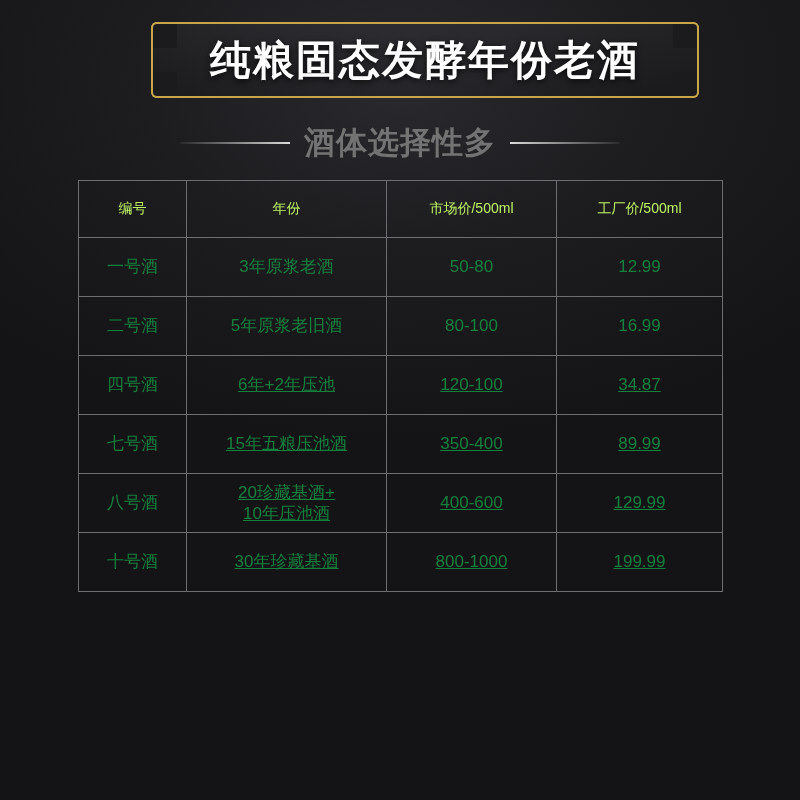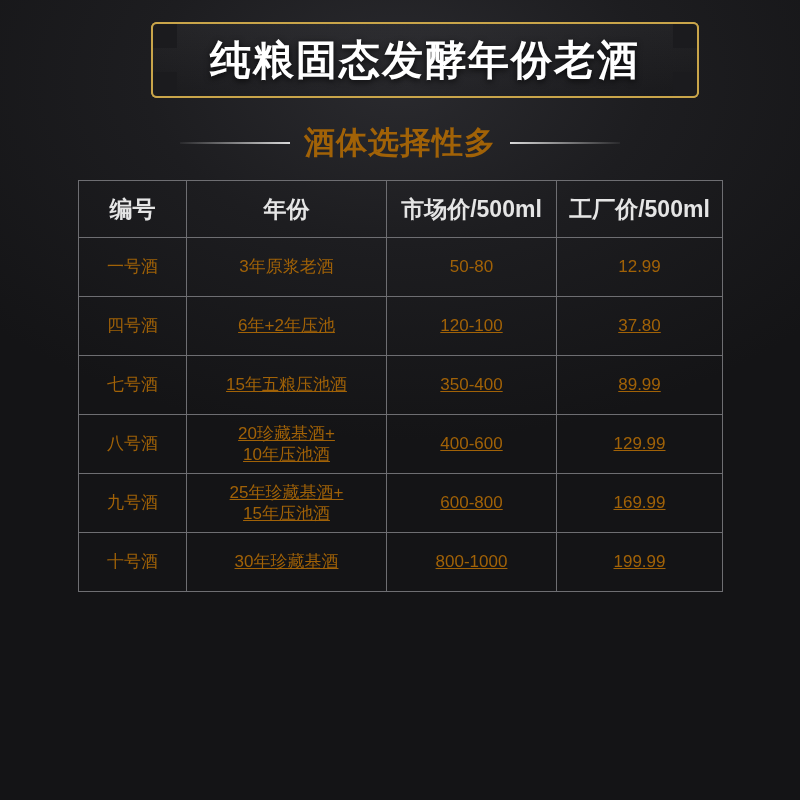--- a/index.html
+++ b/index.html
@@ -84,21 +84,21 @@
     width: 110px;
     height: 2px;
     background: linear-gradient(90deg, rgba(255,255,255,0.05), #d9d9d9);
   }
   .rule.right {
     background: linear-gradient(90deg, #d9d9d9, rgba(255,255,255,0.05));
   }
   .subtitle-text {
     font-size: 31px;
     font-weight: bold;
-    color: #a16207;
+    color: #737373;
     letter-spacing: 1px;
     white-space: nowrap;
   }
 
   
   .price-table {
     position: absolute;
     left: 78px;
     top: 180px;
     width: 644px;
@@ -108,28 +108,27 @@
   .price-table td, .price-table th {
     border: 1px solid #6e6e72;
     text-align: center;
     vertical-align: middle;
     font-weight: normal;
     padding: 0;
     line-height: 1.25;
   }
   .price-table th {
     height: 56px;
-    font-size: 23px;
-    color: #e5e5e5;
-    font-weight: bold;
+    font-size: 14px;
+    color: #bef264;
   }
   .price-table td {
     height: 58px;
     font-size: 17px;
-    color: #a16207;
+    color: #15803d;
   }
   .col-0 { width: 108px; }
   .col-1 { width: 200px; }
   .col-2 { width: 170px; }
   .col-3 { width: 166px; }
 
   .gold { color: #f2d13c; text-decoration: underline; }
   .cell-multiline { font-size: 16px; }
 </style>
 </head>
@@ -168,44 +167,44 @@
       </tr>
     </thead>
     <tbody id="table-body">
         <tr>
           <td>一号酒</td>
           <td>3年原浆老酒</td>
           <td>50-80</td>
           <td>12.99</td>
         </tr>
         <tr>
+          <td>二号酒</td>
+          <td>5年原浆老旧酒</td>
+          <td>80-100</td>
+          <td>16.99</td>
+        </tr>
+        <tr>
           <td>四号酒</td>
           <td class="gold">6年+2年压池</td>
           <td class="gold">120-100</td>
-          <td class="gold">37.80</td>
+          <td class="gold">34.87</td>
         </tr>
         <tr>
           <td>七号酒</td>
           <td class="gold">15年五粮压池酒</td>
           <td class="gold">350-400</td>
           <td class="gold">89.99</td>
         </tr>
         <tr>
           <td>八号酒</td>
           <td class="cell-multiline gold">20珍藏基酒+<br>10年压池酒</td>
           <td class="gold">400-600</td>
           <td class="gold">129.99</td>
         </tr>
         <tr>
-          <td>九号酒</td>
-          <td class="cell-multiline gold">25年珍藏基酒+<br>15年压池酒</td>
-          <td class="gold">600-800</td>
-          <td class="gold">169.99</td>
-        </tr>
-        <tr>
           <td>十号酒</td>
           <td class="gold">30年珍藏基酒</td>
           <td class="gold">800-1000</td>
           <td class="gold">199.99</td>
         </tr>
       </tbody>
   </table>
 </div>
 
 </body></html>

